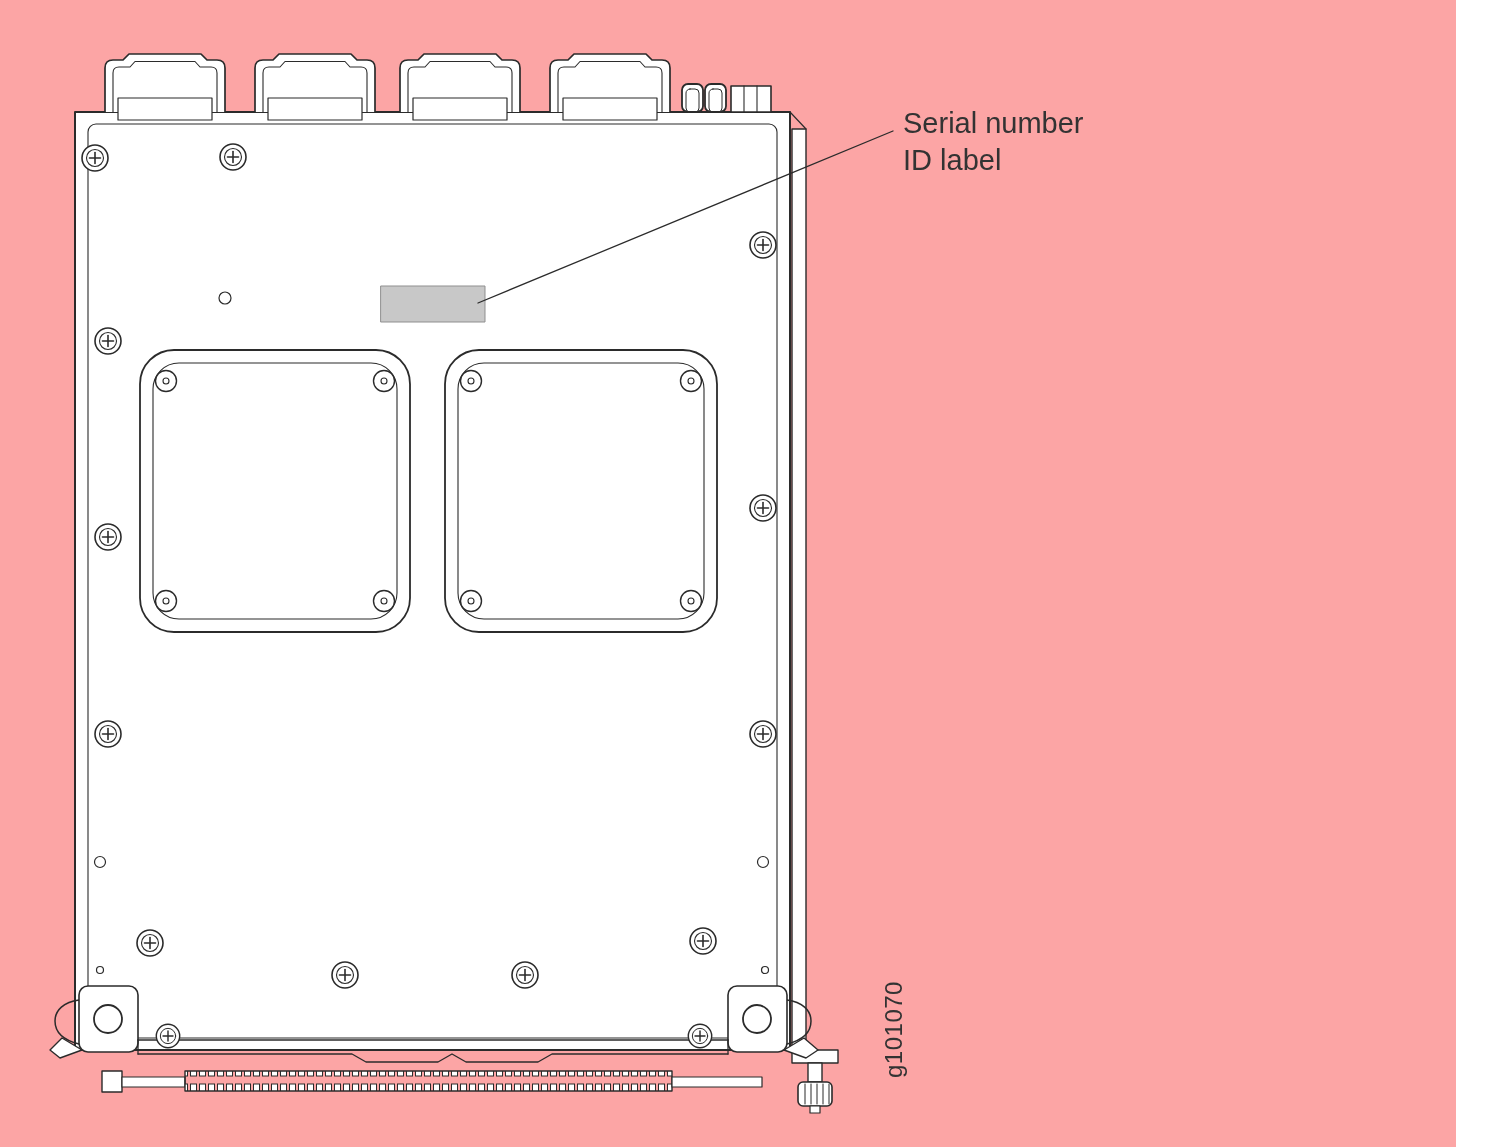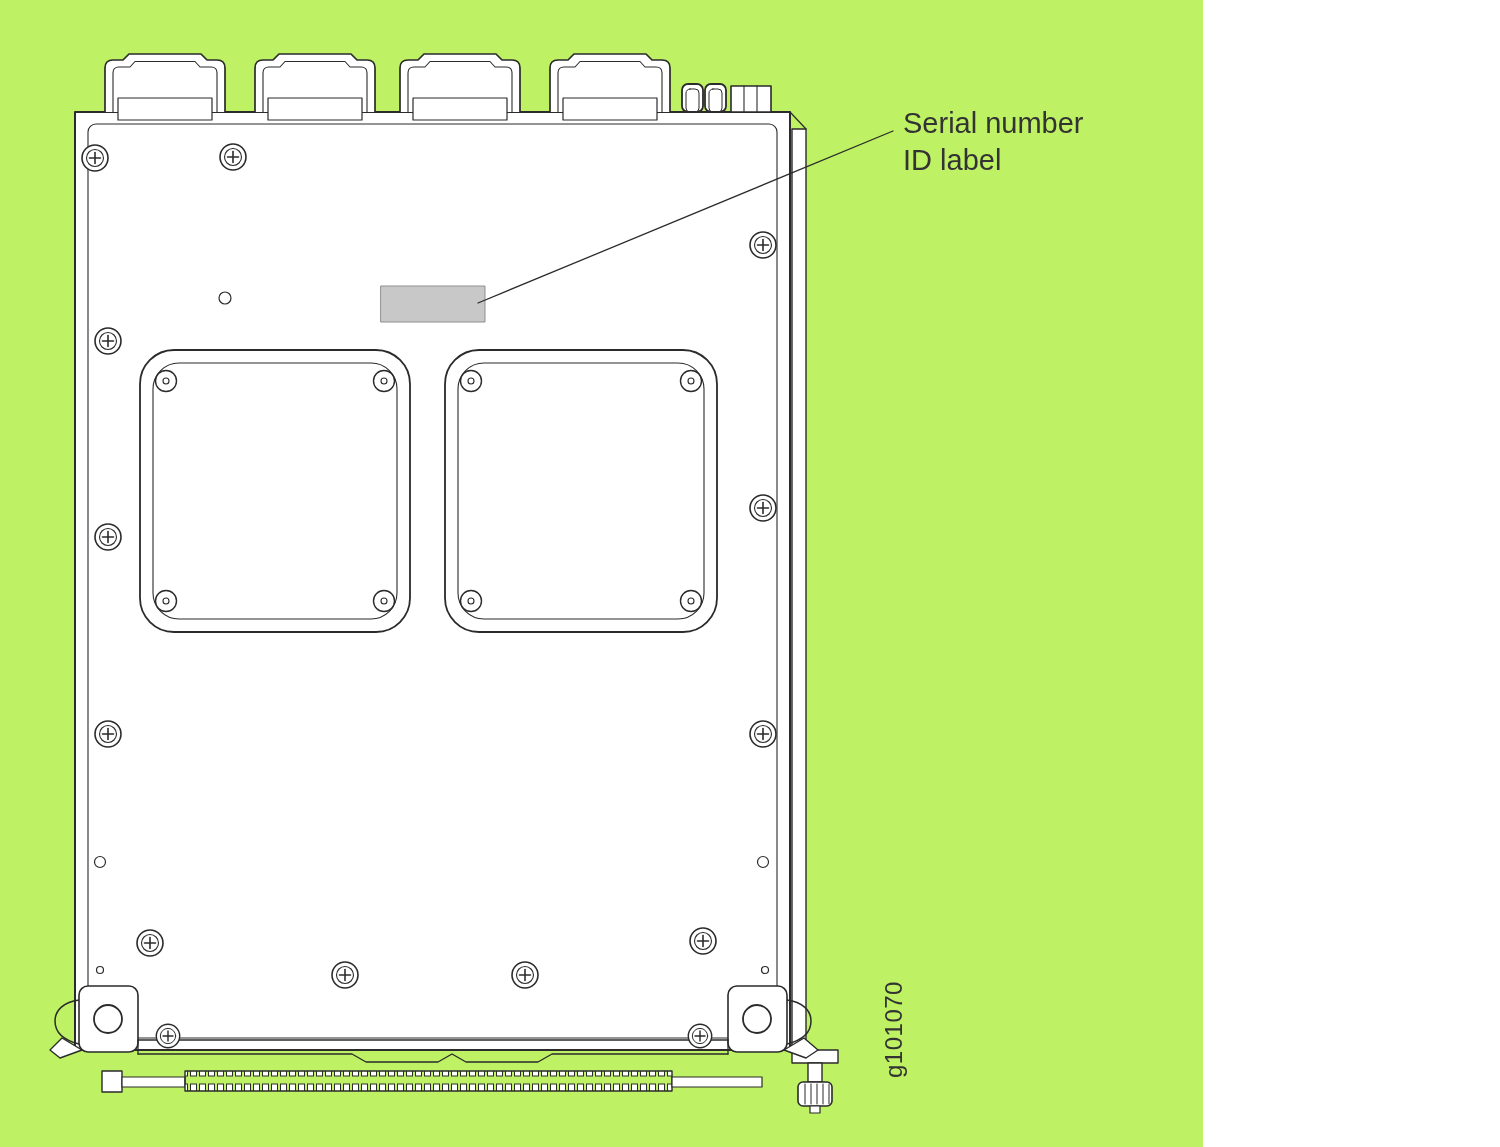--- a/index.html
+++ b/index.html
@@ -1,20 +1,20 @@
 <!DOCTYPE html>
 <html><head>
 <meta charset="utf-8">
 <style>
   html, body { margin: 0; padding: 0; background: #ffffff; }
   .canvas {
     position: relative;
-    width: 1203px;
+    width: 1456px;
     height: 1147px;
-    background: #bef264;
+    background: #fca5a5;
     overflow: hidden;
     font-family: "Liberation Sans", sans-serif;
   }
   svg text {
     font-family: "Liberation Sans", sans-serif;
   }
   .callout-text { font-size: 29px; fill: #333333; }
   .figure-id { font-size: 24px; fill: #333333; letter-spacing: 0.5px; }
 </style>
 </head>

